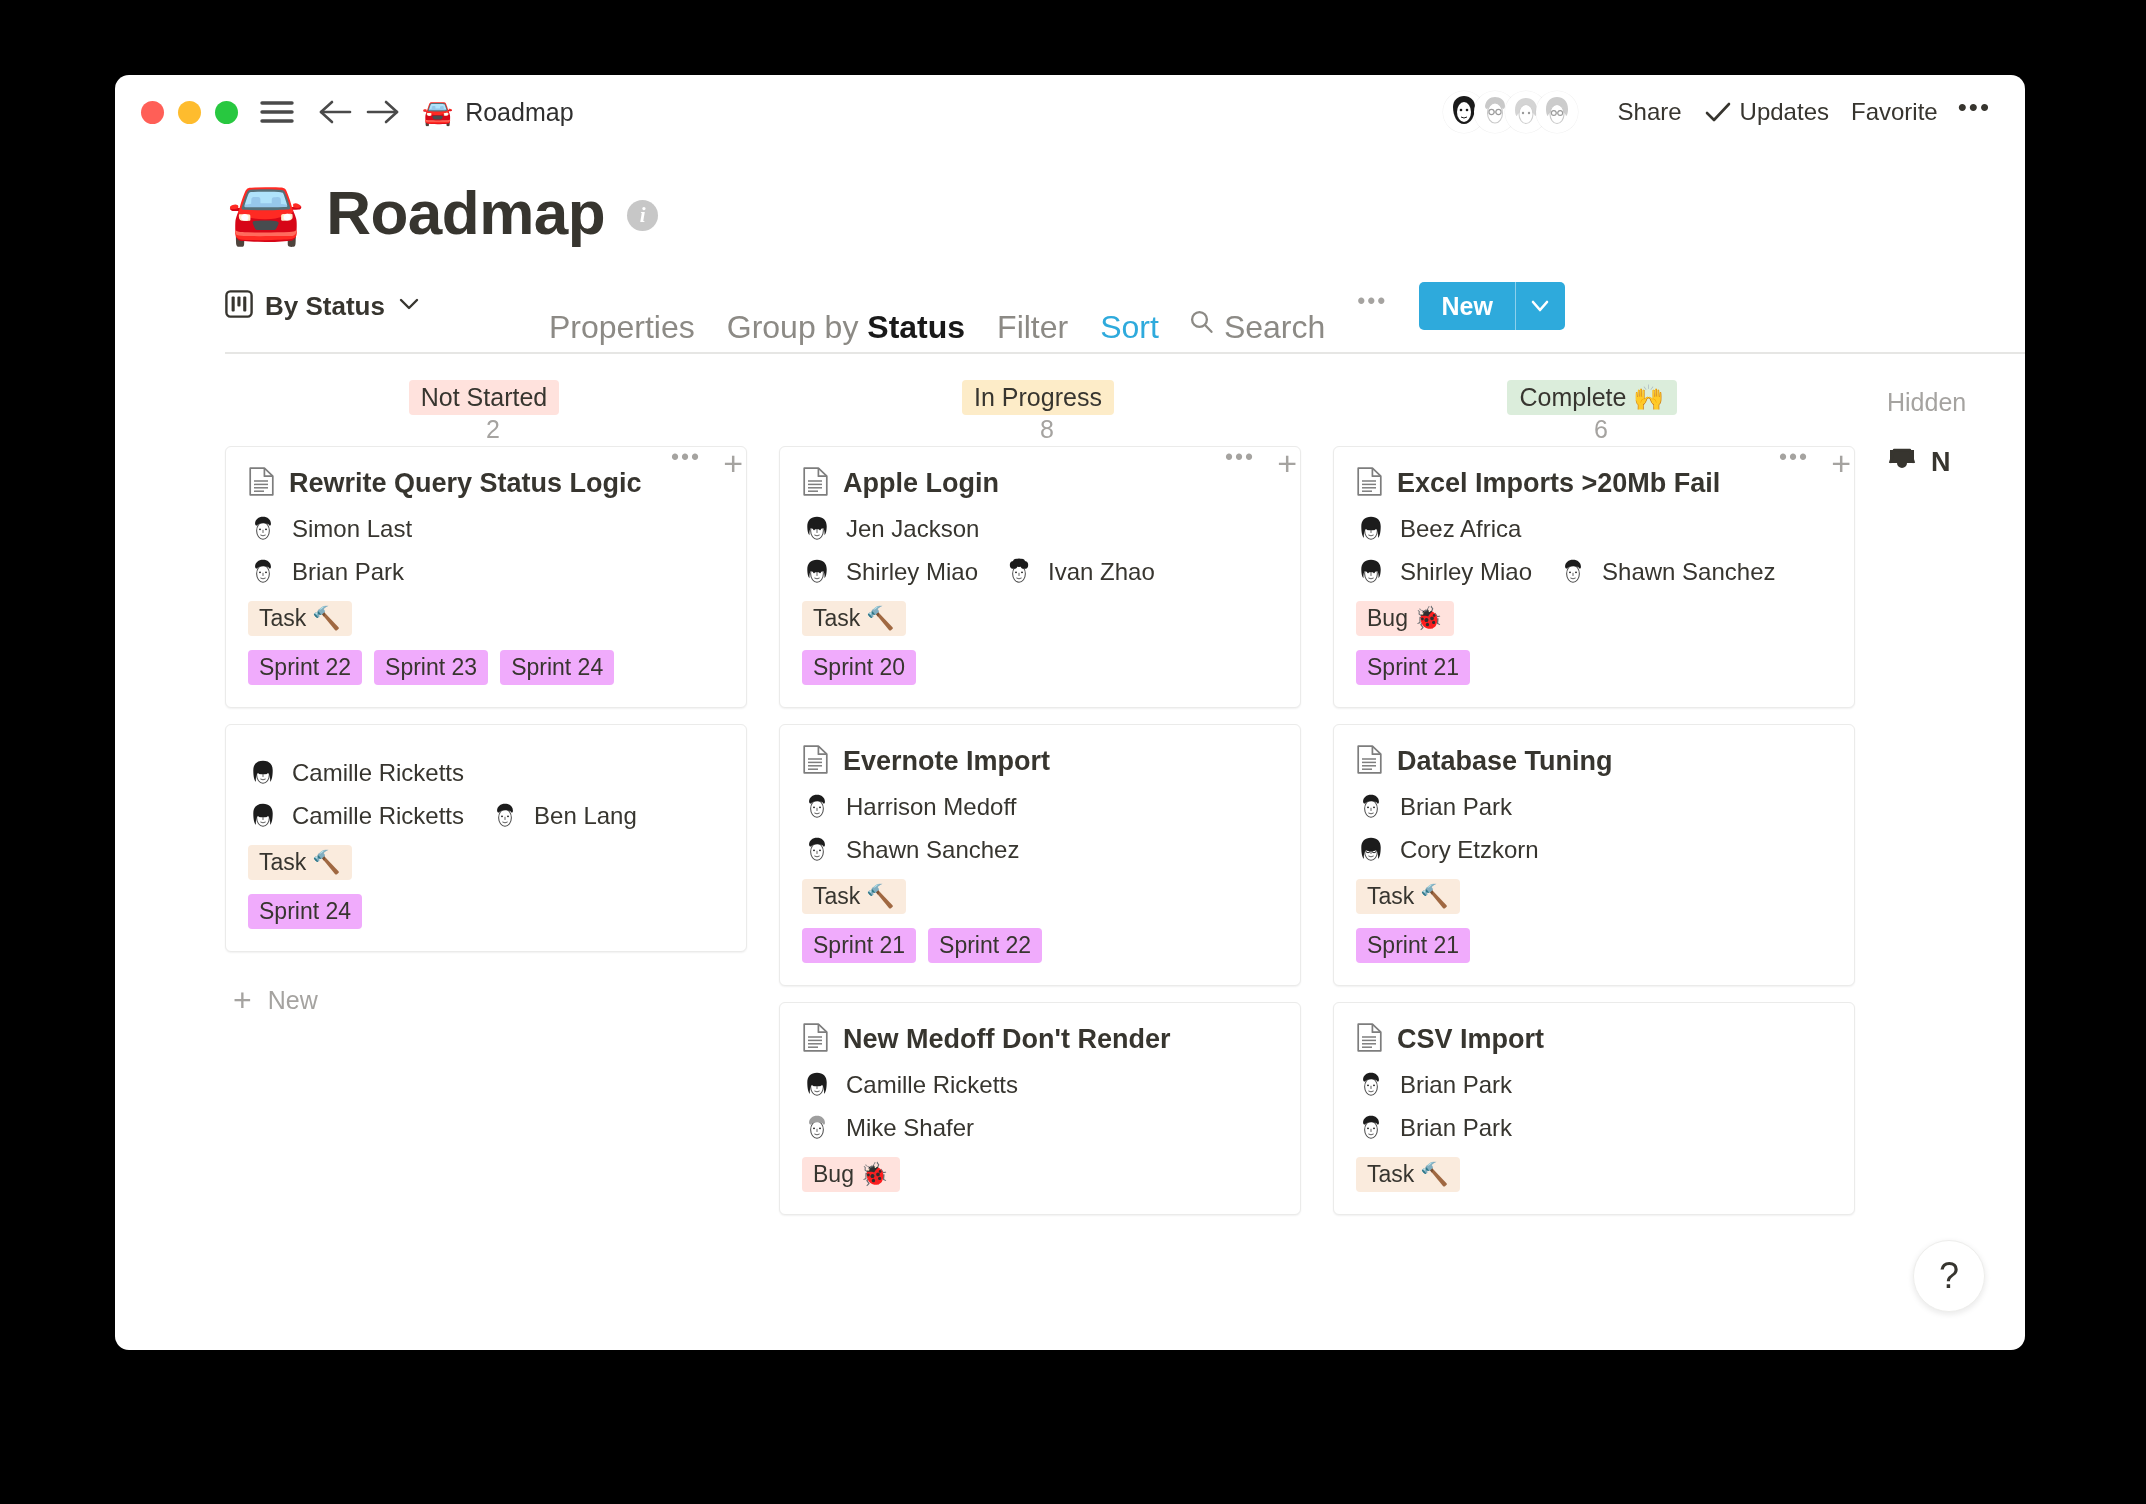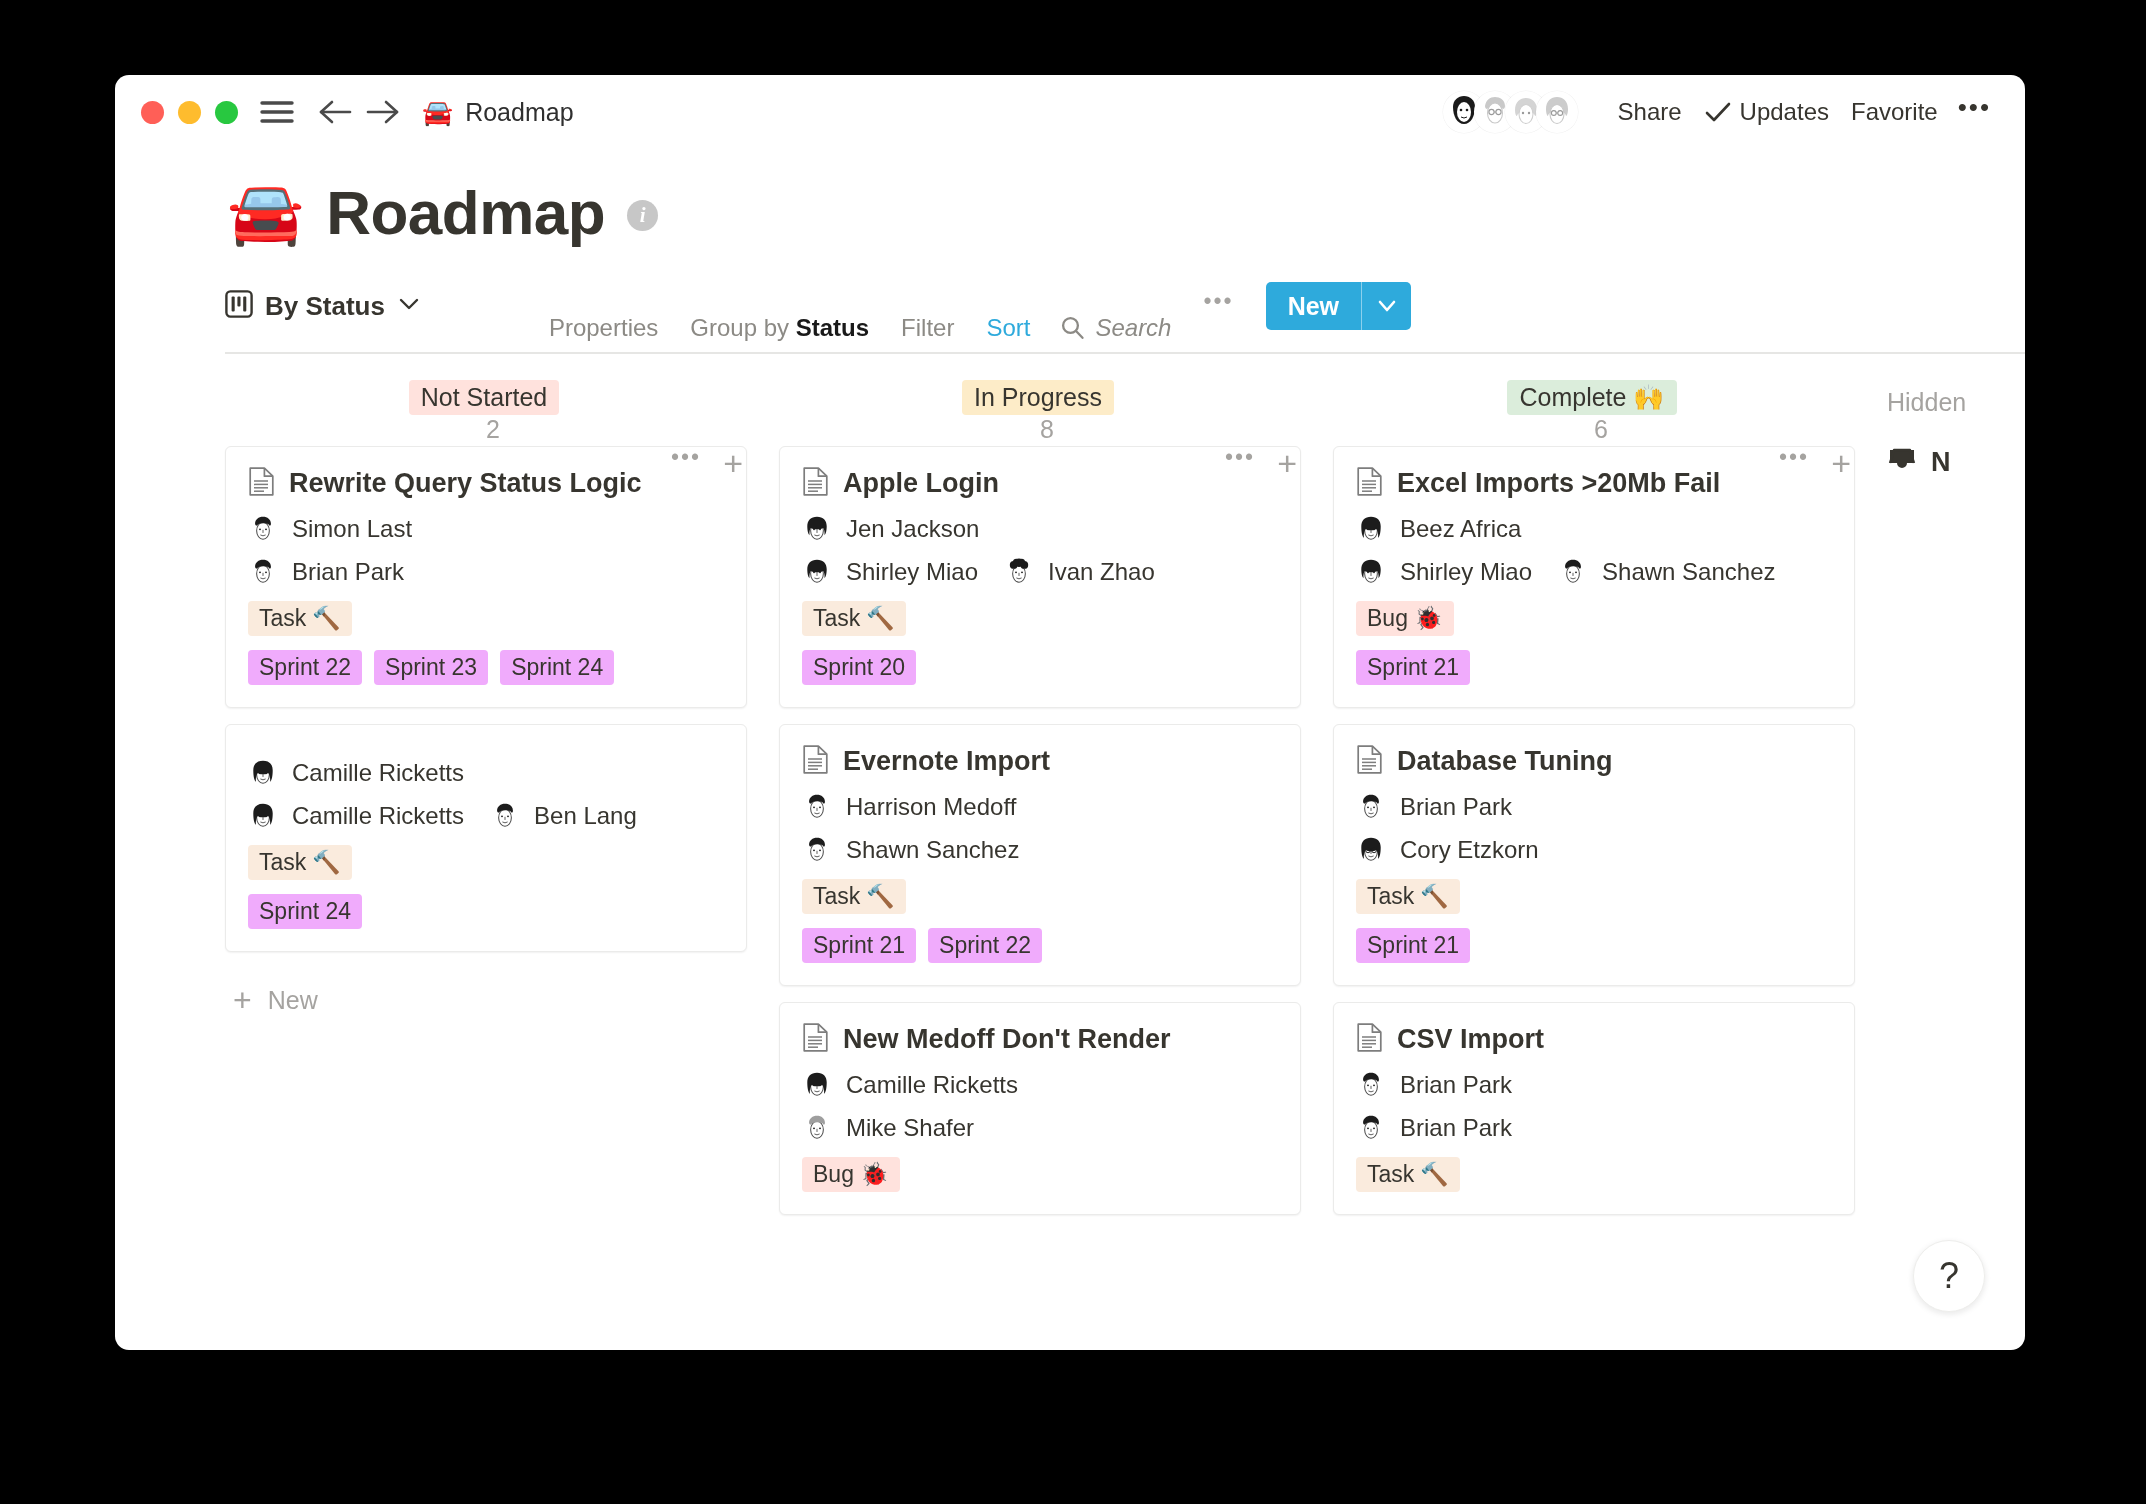--- a/index.html
+++ b/index.html
@@ -103,26 +103,26 @@
     margin-top: 34px;
     height: 48px;
   }
   #view-selector { display: flex; align-items: center; gap: 12px; }
   #view-name { font-size: 26px; font-weight: bold; color: #37352f; }
   #view-bar-right {
     display: flex; align-items: center; gap: 0;
     margin-left: 112px;
   }
   .vb-item {
-    font-size: 24px; color: #8c8a85;
+    font-size: 32px; color: #8c8a85;
     padding: 6px 16px; white-space: nowrap; margin-top: 43px;
   }
   .vb-item.strong-part b { color: #191919; font-weight: bold; }
   .vb-item.active { color: #2eaadc; }
-  #search-item { display: flex; align-items: center; gap: 10px; padding-left: 14px; font-style: italic; }
+  #search-item { display: flex; gap: 10px; padding-left: 14px; }
   #vb-more { color: #a5a3a0; letter-spacing: 2px; font-size: 23px; padding: 0 16px 10px 16px; }
 
   #new-button {
     display: flex; align-items: stretch;
     background: #2eaadc; border-radius: 5px;
     margin-left: 16px; height: 48px; overflow: hidden;
   }
   #new-button-label {
     color: #ffffff; font-size: 25px; font-weight: bold;
     display: flex; align-items: center; padding: 0 22px;

